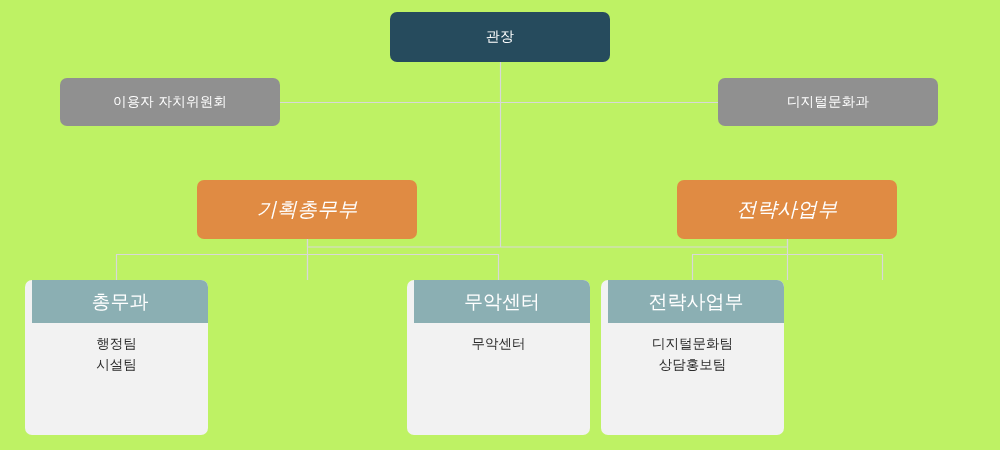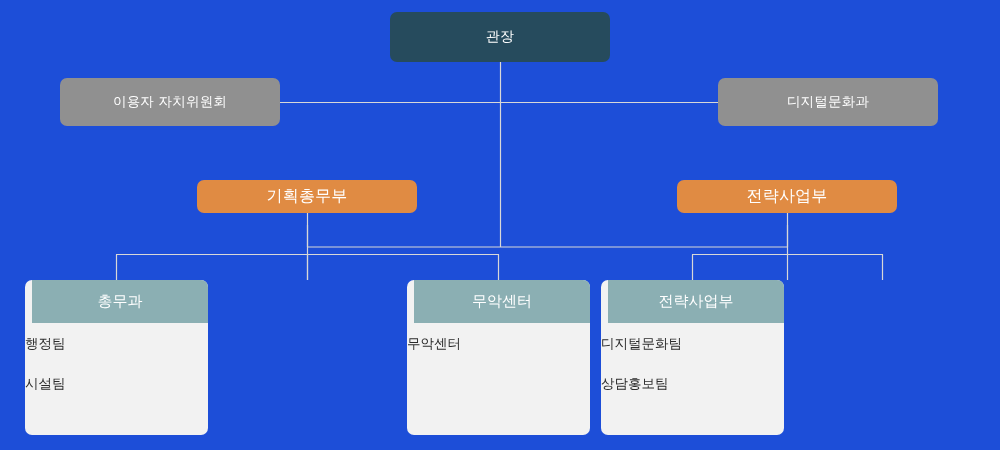--- a/index.html
+++ b/index.html
@@ -11,21 +11,21 @@
     width: 1000px;
     height: 450px;
     font-family: "DejaVu Sans", "Liberation Sans", sans-serif;
     overflow: hidden;
   }
 
   #org-chart {
     position: relative;
     width: 1000px;
     height: 450px;
-    background: #1d4ed8;
+    background: #bef264;
   }
 
   
   .lines {
     position: absolute;
     left: 0;
     top: 0;
     width: 1000px;
     height: 450px;
     z-index: 1;
@@ -60,23 +60,24 @@
     height: 48px;
     background: #909090;
     font-size: 13.5px;
   }
   .node-committee.left  { left: 60px; }
   .node-committee.right { left: 718px; }
 
   .node-division {
     top: 180px;
     width: 220px;
-    height: 33px;
+    height: 59px;
     background: #e08b43;
-    font-size: 16px;
+    font-size: 20px;
+    font-style: italic;
   }
   .node-division.left  { left: 197px; }
   .node-division.right { left: 677px; text-align: right; }
 
   
   .dept-card {
     position: absolute;
     z-index: 2;
     top: 280px;
     width: 183px;
@@ -90,32 +91,32 @@
   }
 
   .dept-head {
     height: 43px;
     flex: 0 0 43px;
     background: #8bafb3;
     color: #ffffff;
     display: flex;
     align-items: center;
     justify-content: center;
-    font-size: 15px;
+    font-size: 19px;
     white-space: nowrap;
     margin-left: 7px;
   }
 
   .dept-body {
     flex: 1 1 auto;
     padding-top: 12px;
     display: flex;
     flex-direction: column;
-    align-items: flex-start;
-    gap: 24px;
+    align-items: center;
+    gap: 5px;
   }
 
   .team {
     color: #2b2b2b;
     font-size: 13.5px;
     line-height: 1.2;
     white-space: nowrap;
   }
 </style>
 </head>

